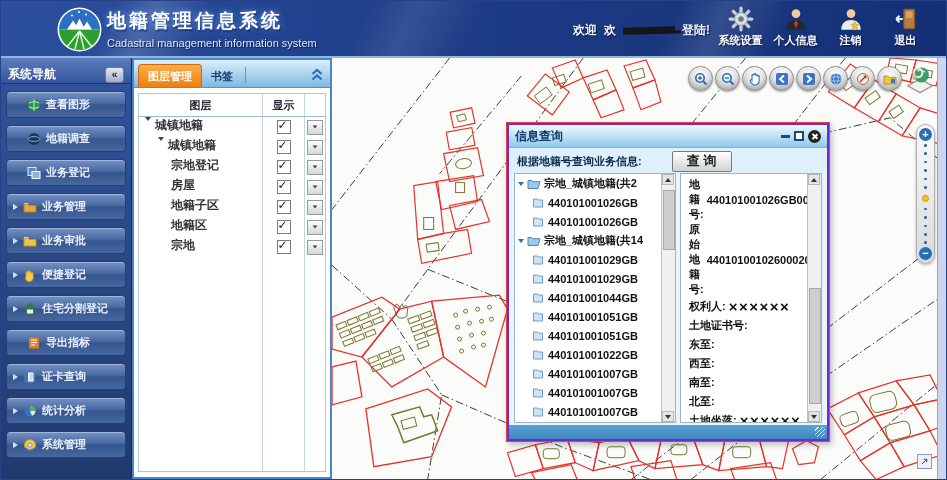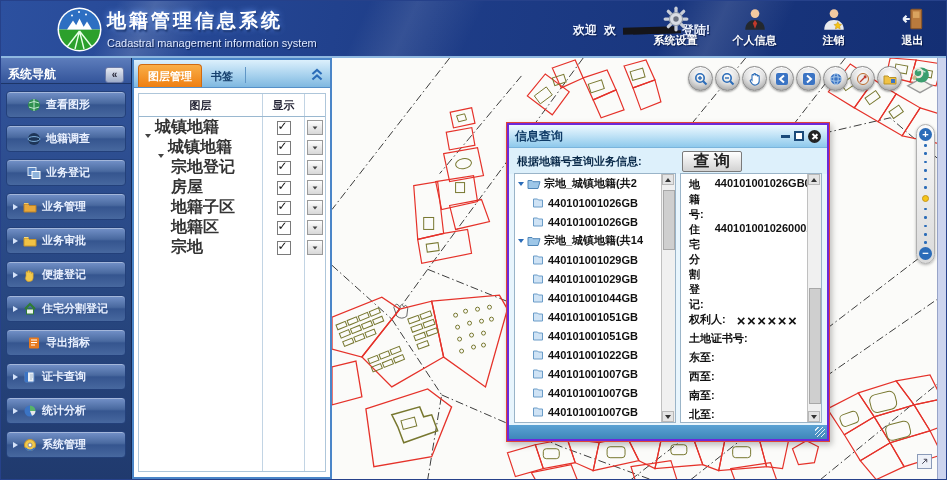--- a/index.html
+++ b/index.html
@@ -17,21 +17,21 @@
          linear-gradient(115deg,transparent 70%,rgba(255,255,255,.12) 75%,transparent 82%);}
   .logo{position:absolute;left:56px;top:6px;width:45px;height:45px;}
   .titles{position:absolute;left:106px;top:7px;}
   .t-cn{font-size:19px;font-weight:bold;color:#ffffff;letter-spacing:3px;
         text-shadow:0 0 6px #6ea2ff,1px 2px 2px #071a4a;}
   .t-en{font-size:11px;color:#dfe9ff;margin-top:3px;text-shadow:1px 1px 1px #071a4a;}
   .welcome{position:absolute;left:572px;top:21px;display:flex;align-items:center;gap:7px;
         color:#eef3ff;font-size:12px;font-weight:bold;text-shadow:1px 1px 1px #071a4a;}
   .redact{display:inline-block;width:52px;height:7px;background:#15151a;transform:rotate(-1.5deg);
         box-shadow:8px 2px 0 -2px #15151a;}
-  .hdr-actions{position:absolute;right:6px;top:5px;display:flex;gap:24px;}
+  .hdr-actions{position:absolute;right:13px;top:5px;display:flex;}
   .hbtn{width:55px;display:flex;flex-direction:column;align-items:center;gap:1px;cursor:pointer;}
   .hbtn .ic{width:26px;height:26px;display:block;}
   .hbtn .ic svg{width:100%;height:100%;}
   .hlbl{font-size:11px;color:#fff;font-weight:bold;text-shadow:1px 1px 1px #071a4a;white-space:nowrap;}
   
   .sidebar{position:absolute;left:0;top:57px;bottom:0;width:131px;
         background:linear-gradient(180deg,#31539c 0%,#27467f 60%,#203a6e 100%);
         border-right:1px solid #142a58;box-sizing:border-box;}
   .sb-head{height:25px;display:flex;align-items:flex-end;justify-content:space-between;padding:0 7px;
         background:linear-gradient(180deg,#5d7dbc,#33549a);color:#fff;font-size:12px;font-weight:bold;
@@ -62,21 +62,21 @@
   .tab-sep{width:1px;height:16px;background:#5f96c6;margin:0 3px 4px;}
   .collapse-chip{margin-left:auto;margin-bottom:4px;width:18px;height:16px;cursor:pointer;}
   .collapse-chip svg{width:100%;height:100%;}
   .ltable{position:absolute;left:4px;right:4px;top:33px;bottom:5px;border:1px solid #aec6da;
         display:flex;flex-direction:column;background:#fff;}
   .lhead,.lrow,.lfill{display:grid;grid-template-columns:1fr 42px 21px;}
   .lhead{height:22px;border-bottom:1px solid #9ab8d0;}
   .lh{display:flex;align-items:center;justify-content:center;font-size:11px;font-weight:bold;color:#223;}
   .cline{border-left:1px solid #c2d4e4;align-self:stretch;}
   .lrow{height:20px;}
-  .lc1{display:flex;align-items:flex-end;gap:4px;font-size:16px;font-weight:600;color:#333;}
+  .lc1{display:flex;align-items:flex-start;gap:4px;font-size:12px;font-weight:600;color:#333;}
   .lc2,.lc3{display:flex;align-items:center;justify-content:center;}
   .lfill{flex:1;}
   .tri-down{width:0;height:0;border-left:3.5px solid transparent;border-right:3.5px solid transparent;
         border-top:4.5px solid #444;}
   .tri-down.blue{border-top-color:#2b6cb8;}
   .tri-down.tiny{transform:scale(.8);}
   .cb{width:12px;height:12px;border:1px solid #7a7a7a;background:#fff;position:relative;cursor:pointer;}
   .cb.checked::after{content:"✓";position:absolute;top:-3px;left:0;font-size:12px;font-weight:bold;color:#111;}
   .dd{width:14px;height:13px;border:1px solid #9a9a9a;background:linear-gradient(#fdfdfd,#d8d8d8);
         display:flex;align-items:center;justify-content:center;cursor:pointer;}
@@ -114,41 +114,41 @@
         border-bottom:1px solid #7ab4dc;}
   .dtitle .txt{font-size:12px;font-weight:bold;color:#0e3a66;}
   .wctl{margin-left:auto;display:flex;align-items:center;gap:4px;}
   .wmin{width:9px;height:3px;background:#1a4a7a;cursor:pointer;}
   .wmax{width:10px;height:10px;border:2px solid #1a4a7a;background:#fff;box-sizing:border-box;cursor:pointer;}
   .wclose{width:13px;height:13px;border-radius:50%;background:#222;position:relative;cursor:pointer;}
   .wclose::before,.wclose::after{content:"";position:absolute;left:6px;top:3px;width:1.6px;height:7px;background:#fff;}
   .wclose::before{transform:rotate(45deg);}  .wclose::after{transform:rotate(-45deg);}
   .dquery{height:26px;display:flex;align-items:center;padding:0 8px;background:#ddf0fb;}
   .dquery .lbl{font-size:11px;font-weight:bold;color:#0a2a4a;}
-  .qbtn{margin-left:40px;width:58px;height:19px;border:1px solid #7a7a7a;border-radius:2px;
-        background:linear-gradient(180deg,#ffffff,#d2d2d2);font-size:16px;font-weight:bold;color:#222;
+  .qbtn{margin-left:30px;width:58px;height:19px;border:1px solid #7a7a7a;border-radius:2px;
+        background:linear-gradient(180deg,#ffffff,#d2d2d2);font-size:13px;font-weight:bold;color:#222;
         display:flex;align-items:center;justify-content:center;cursor:pointer;font-family:inherit;}
   .dbody{position:absolute;left:5px;right:5px;top:48px;bottom:16px;display:flex;gap:4px;}
   .tree{width:162px;background:#fff;border:1px solid #9ab4c8;position:relative;overflow:hidden;
         padding:0 15px 2px 3px;box-sizing:border-box;}
   .tgroup,.titem{height:19px;display:flex;align-items:center;gap:3px;font-size:11px;font-weight:bold;
         color:#111;white-space:nowrap;cursor:pointer;}
   .titem{padding-left:13px;}
   .tree .ic{width:14px;height:12px;flex:0 0 14px;}
   .tree .ic svg{width:100%;height:100%;}
   .vscroll{position:absolute;right:0;top:0;bottom:0;width:13px;background:#f0f0f0;border-left:1px solid #c0c0c0;}
   .sarr{position:absolute;left:0;width:12px;height:11px;background:#e4e4e4;border:1px solid #b8b8b8;
         box-sizing:border-box;display:flex;align-items:center;justify-content:center;cursor:pointer;}
   .sarr.up{top:0;} .sarr.down{bottom:0;}
   .sarr .t-up{width:0;height:0;border-left:3px solid transparent;border-right:3px solid transparent;border-bottom:4px solid #333;}
   .sarr .t-dn{width:0;height:0;border-left:3px solid transparent;border-right:3px solid transparent;border-top:4px solid #333;}
   .sthumb{position:absolute;left:1px;width:10px;background:#cfcfcf;border:1px solid #a8a8a8;cursor:pointer;}
   .details{flex:1;background:#fff;border:1px solid #9ab4c8;position:relative;overflow:hidden;
         padding:3px 16px 2px 8px;box-sizing:border-box;}
-  .drow{min-height:19px;display:flex;font-size:11px;font-weight:bold;color:#111;gap:8px;}
+  .drow{min-height:19px;display:flex;align-items:center;font-size:11px;font-weight:bold;color:#111;}
   .dv{margin-left:3px;white-space:nowrap;}
   .dv.big{font-size:15px;letter-spacing:1.5px;}
   .dfoot{position:absolute;left:0;right:0;bottom:0;height:14px;
         background:linear-gradient(180deg,#5aa2d4,#3f86ba);}
   .grip{position:absolute;right:2px;bottom:2px;width:10px;height:10px;
         background:repeating-linear-gradient(135deg,transparent 0 2px,rgba(255,255,255,.85) 2px 3px);}
   .ic{display:inline-block;}
 </style>
 </head>
 <body>
@@ -801,21 +801,21 @@
               </span>
           </div>
         </div>
         <div class="details">
           <div id="detailList">
               <div class="drow">
                 <span class="dl">地籍号:</span>
                 <span class="dv">440101001026GB00002</span>
               </div>
               <div class="drow">
-                <span class="dl">住宅分割登记:</span>
+                <span class="dl">原始地籍号:</span>
                 <span class="dv">4401010010260002000</span>
               </div>
               <div class="drow">
                 <span class="dl">权利人:</span>
                 <span class="dv big">××××××</span>
               </div>
               <div class="drow">
                 <span class="dl">土地证书号:</span>
                 <span class="dv"></span>
               </div>

